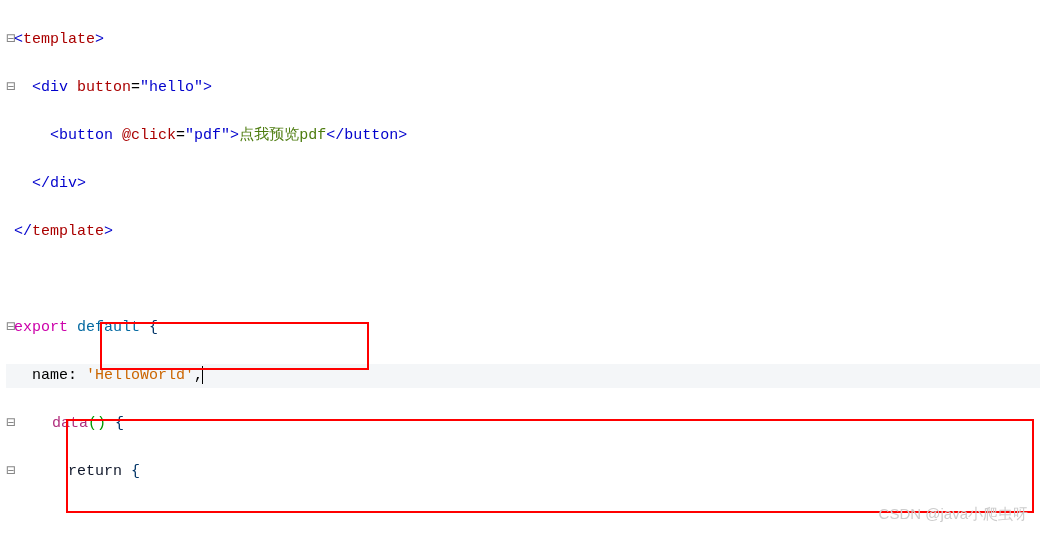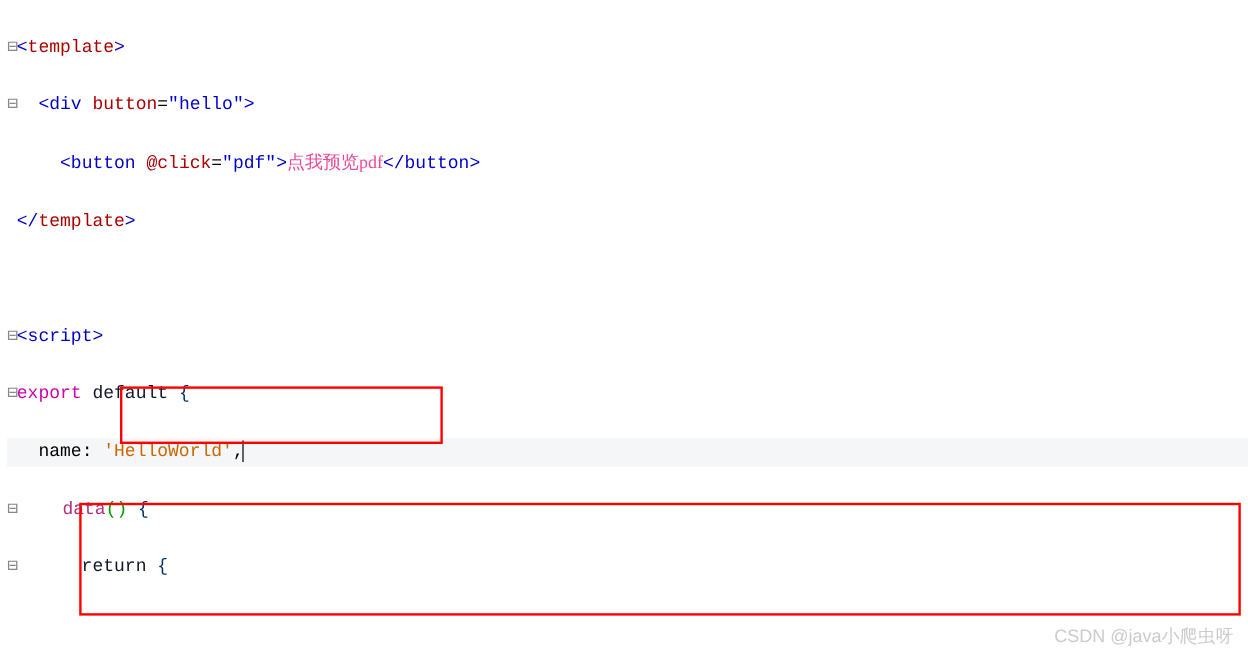--- a/index.html
+++ b/index.html
@@ -30,23 +30,23 @@
       color: #888;
       font-feature-settings: "calt" off;
       margin-right: 2px;
     }
     .tag-bracket { color: #0000cc; }
     .tag-name { color: #0000cc; }
     .attr-name { color: #aa0000; }
     .attr-value { color: #0000cc; }
     .eq { color: #000000; }
     .template-tag { color: #aa0000; text-align: center; }
-    .text-content { color: #ec4899; font-family: Liberation Serif, serif; }
+    .text-content { color: #4d7c0f; }
     .keyword-export { color: #cc00aa; margin-top: 16px; }
-    .keyword-default { color: #0f172a; }
+    .keyword-default { color: #0369a1; }
     .keyword-return { color: #0f172a; }
     .brace { color: #003366; }
     .paren-g { color: #009900; }
     .str1 { color: #cc6600; }
     .key-name { color: #000000; }
     .key-data { color: #b02f7e; margin-left: 20px; }
     .red-box1 {
       position: absolute;
       border: 2px solid #ff0000;
       left: 100px;
@@ -60,21 +60,21 @@
       border: 2px solid #ff0000;
       left: 66px;
       top: 419px;
       width: 964px;
       height: 90px;
       pointer-events: none;
     }
     .watermark {
       position: absolute;
       right: 12px;
-      bottom: 7px;
+      bottom: 24px;
       color: #cccccc;
       font-size: 15px;
       font-family: Arial, sans-serif;
     }
     .cursor-caret {
       border-right: 1px solid #000;
       display: inline-block;
       height: 18px;
       vertical-align: middle;
       margin-left: -1px;
@@ -83,23 +83,23 @@
       background: #f4f6f8;
     }
   </style>
 </head>
 <body>
 
 <div class="code-area">
 <span class="line"><span class="gutter">⊟</span><span class="tag-bracket">&lt;</span><span class="template-tag">template</span><span class="tag-bracket">&gt;</span></span>
 <span class="line"><span class="gutter">⊟</span><span>  </span><span class="tag-bracket">&lt;</span><span class="tag-name">div</span> <span class="attr-name">button</span><span class="eq">=</span><span class="attr-value">"hello"</span><span class="tag-bracket">&gt;</span></span>
 <span class="line"><span class="gutter"> </span><span>    </span><span class="tag-bracket">&lt;</span><span class="tag-name">button</span> <span class="attr-name">@click</span><span class="eq">=</span><span class="attr-value">"pdf"</span><span class="tag-bracket">&gt;</span><span class="text-content">点我预览pdf</span><span class="tag-bracket">&lt;/</span><span class="tag-name">button</span><span class="tag-bracket">&gt;</span></span>
+<span class="line"><span class="gutter"> </span><span>  </span><span class="tag-bracket">&lt;/</span><span class="tag-name">div</span><span class="tag-bracket">&gt;</span></span>
 <span class="line"><span class="gutter"> </span><span class="tag-bracket">&lt;/</span><span class="template-tag">template</span><span class="tag-bracket">&gt;</span></span>
 <span class="line"><span class="gutter"> </span></span>
-<span class="line"><span class="gutter">⊟</span><span class="tag-bracket">&lt;</span><span class="tag-name">script</span><span class="tag-bracket">&gt;</span></span>
 <span class="line"><span class="gutter">⊟</span><span class="keyword-export">export</span><span> </span><span class="keyword-default">default</span><span> </span><span class="brace">{</span></span>
 <span class="line hl-line"><span class="gutter"> </span><span>  </span><span class="key-name">name</span><span>: </span><span class="str1">'HelloWorld'</span><span>,</span><span class="cursor-caret"></span></span>
 <span class="line"><span class="gutter">⊟</span><span>  </span><span class="key-data">data</span><span class="paren-g">()</span><span> </span><span class="brace">{</span></span>
 <span class="line"><span class="gutter">⊟</span><span>      </span><span class="keyword-return">return</span><span> </span><span class="brace">{</span></span>
 
 
 
 
 
 

